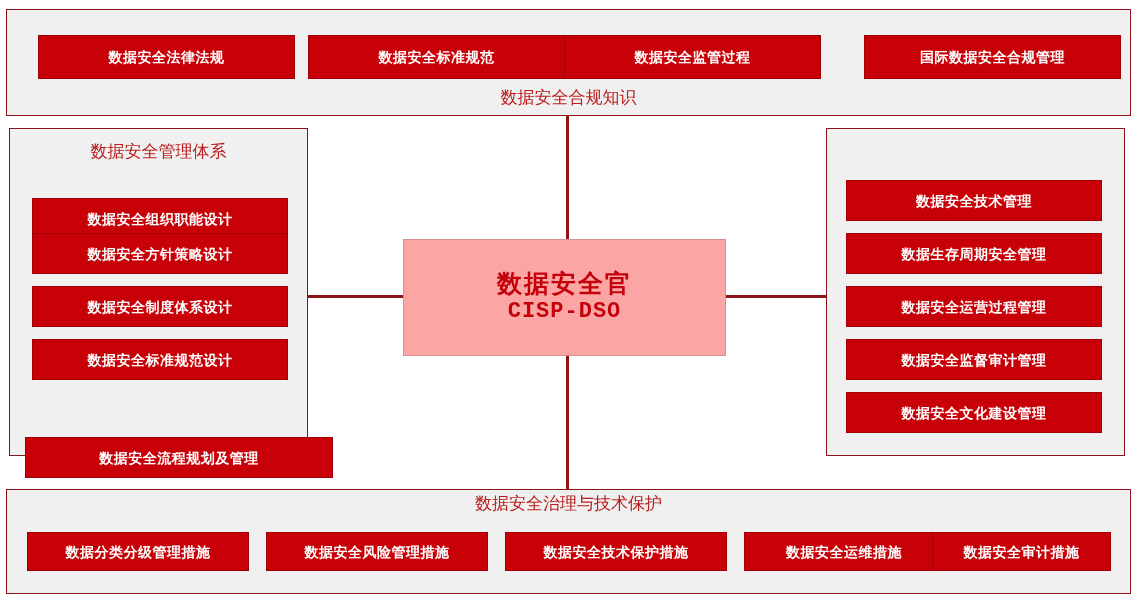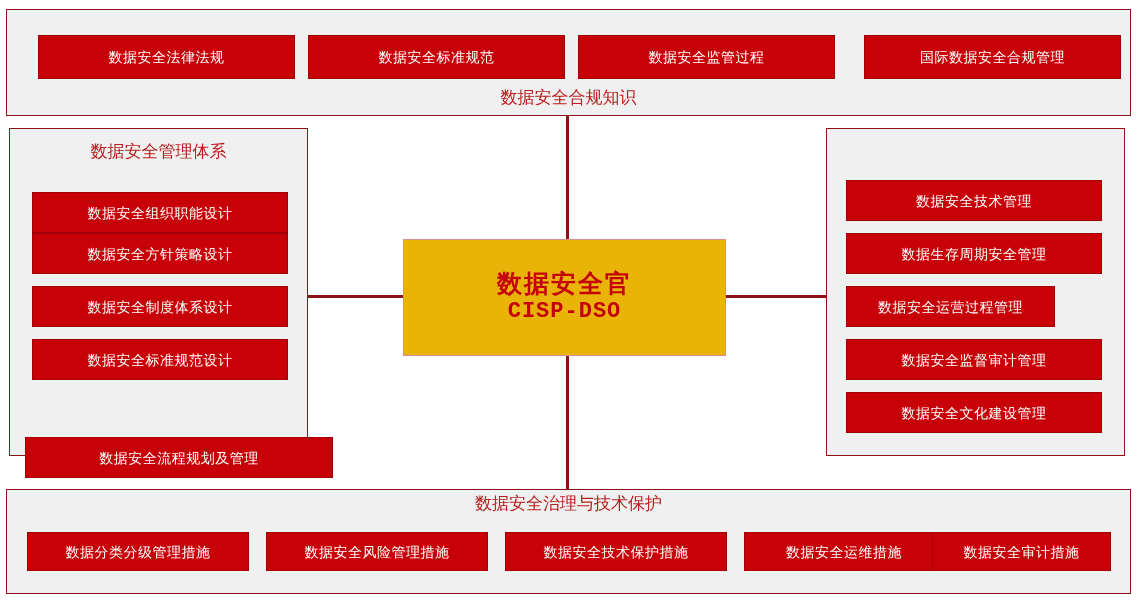--- a/index.html
+++ b/index.html
@@ -31,21 +31,21 @@
   .redbox {
     position: absolute;
     background: #c80007;
     border: 1px solid #a00005;
     box-sizing: border-box;
     color: #ffffff;
     display: flex;
     align-items: center;
     justify-content: center;
     font-size: 14px;
-    font-weight: normal;
+    font-weight: bold;
     letter-spacing: 0.5px;
     line-height: 1;
     white-space: nowrap;
   }
 
   
   .panel-title {
     position: absolute;
     color: #b91c1c;
     font-size: 17px;
@@ -55,21 +55,21 @@
     line-height: 1;
   }
 
   
   #center-box {
     position: absolute;
     left: 403px;
     top: 239px;
     width: 323px;
     height: 117px;
-    background: #eab308;
+    background: #fca5a5;
     border: 1px solid #d98f92;
     box-sizing: border-box;
     display: flex;
     flex-direction: column;
     align-items: center;
     justify-content: center;
   }
   #center-box .hub-cn {
     color: #c4000a;
     font-size: 25px;
@@ -100,34 +100,34 @@
 <div id="canvas">
 
   <div class="panel" style="left:6px; top:9px; width:1125px; height:107px;"></div>
 
   <div class="redbox" style="left:38px; top:35px; width:257px; height:44px;">
     <span>数据安全法律法规</span>
   </div>
   <div class="redbox" style="left:308px; top:35px; width:257px; height:44px;">
     <span>数据安全标准规范</span>
   </div>
-  <div class="redbox" style="left:578px; top:35px; width:257px; height:44px;">
+  <div class="redbox" style="left:564px; top:35px; width:257px; height:44px;">
     <span>数据安全监管过程</span>
   </div>
   <div class="redbox" style="left:848px; top:35px; width:257px; height:44px;margin-left:16px;">
     <span>国际数据安全合规管理</span>
   </div>
 
   <div class="panel-title" style="left:6px; top:89px; width:1125px;">数据安全合规知识</div>
 
   <div class="panel" style="left:9px; top:128px; width:299px; height:328px;"></div>
 
   <div class="panel-title" style="left:9px; top:143px; width:299px;">数据安全管理体系</div>
 
-  <div class="redbox" style="left:32px; top:192px; width:256px; height:41px;">
+  <div class="redbox" style="left:32px; top:198px; width:256px; height:41px;">
     <span>数据安全组织职能设计</span>
   </div>
   <div class="redbox" style="left:32px; top:233px; width:256px; height:41px;">
     <span>数据安全方针策略设计</span>
   </div>
   <div class="redbox" style="left:32px; top:286px; width:256px; height:41px;">
     <span>数据安全制度体系设计</span>
   </div>
   <div class="redbox" style="left:32px; top:339px; width:256px; height:41px;">
     <span>数据安全标准规范设计</span>
@@ -138,21 +138,21 @@
 
   <div class="panel" style="left:826px; top:128px; width:299px; height:328px;"></div>
 
 
   <div class="redbox" style="left:846px; top:180px; width:256px; height:41px;">
     <span>数据安全技术管理</span>
   </div>
   <div class="redbox" style="left:846px; top:233px; width:256px; height:41px;">
     <span>数据生存周期安全管理</span>
   </div>
-  <div class="redbox" style="left:846px; top:286px; width:209px; height:41px;">
+  <div class="redbox" style="left:846px; top:286px; width:256px; height:41px;">
     <span>数据安全运营过程管理</span>
   </div>
   <div class="redbox" style="left:846px; top:339px; width:256px; height:41px;">
     <span>数据安全监督审计管理</span>
   </div>
   <div class="redbox" style="left:846px; top:392px; width:256px; height:41px;">
     <span>数据安全文化建设管理</span>
   </div>
 
   <div class="panel" style="left:6px; top:489px; width:1125px; height:105px;"></div>

